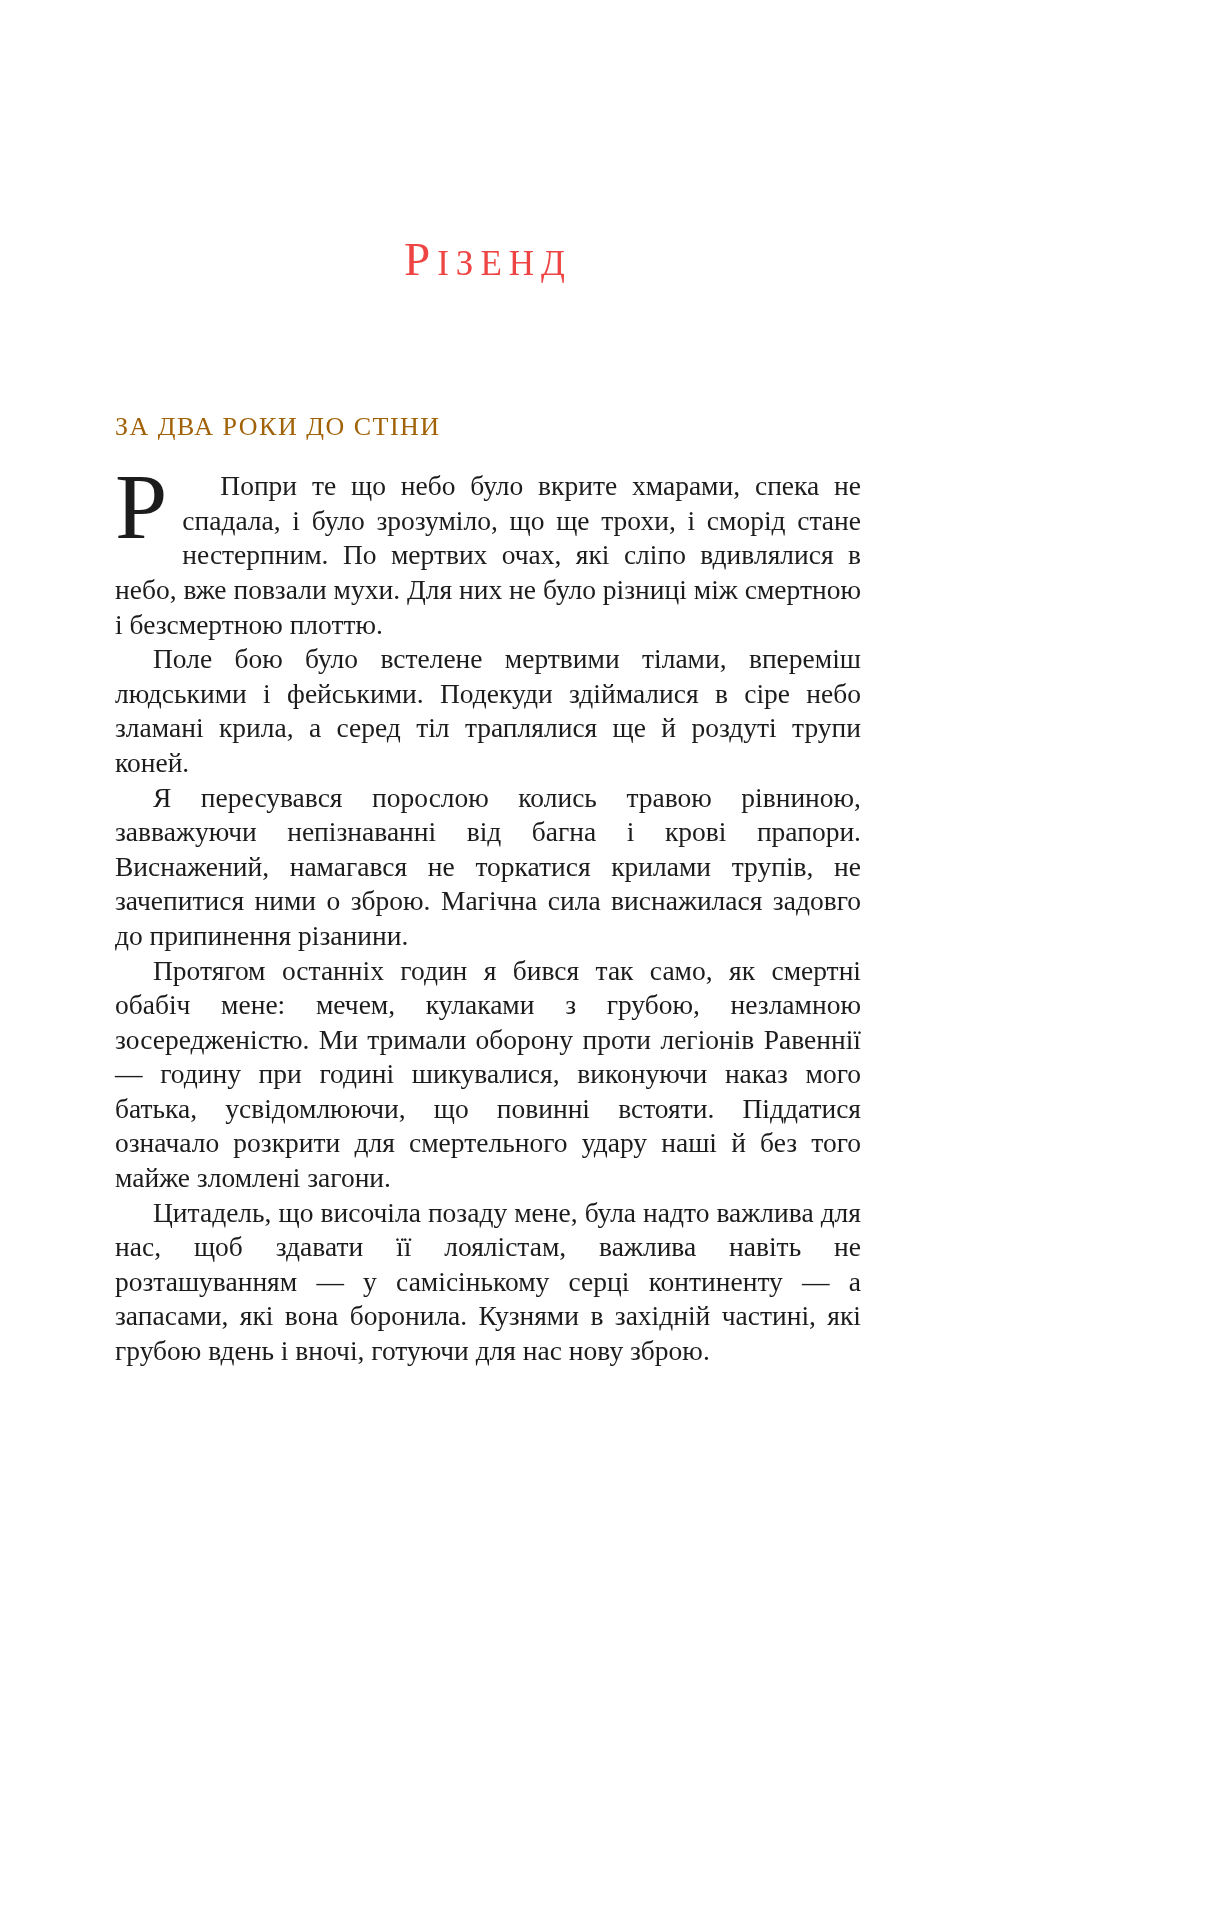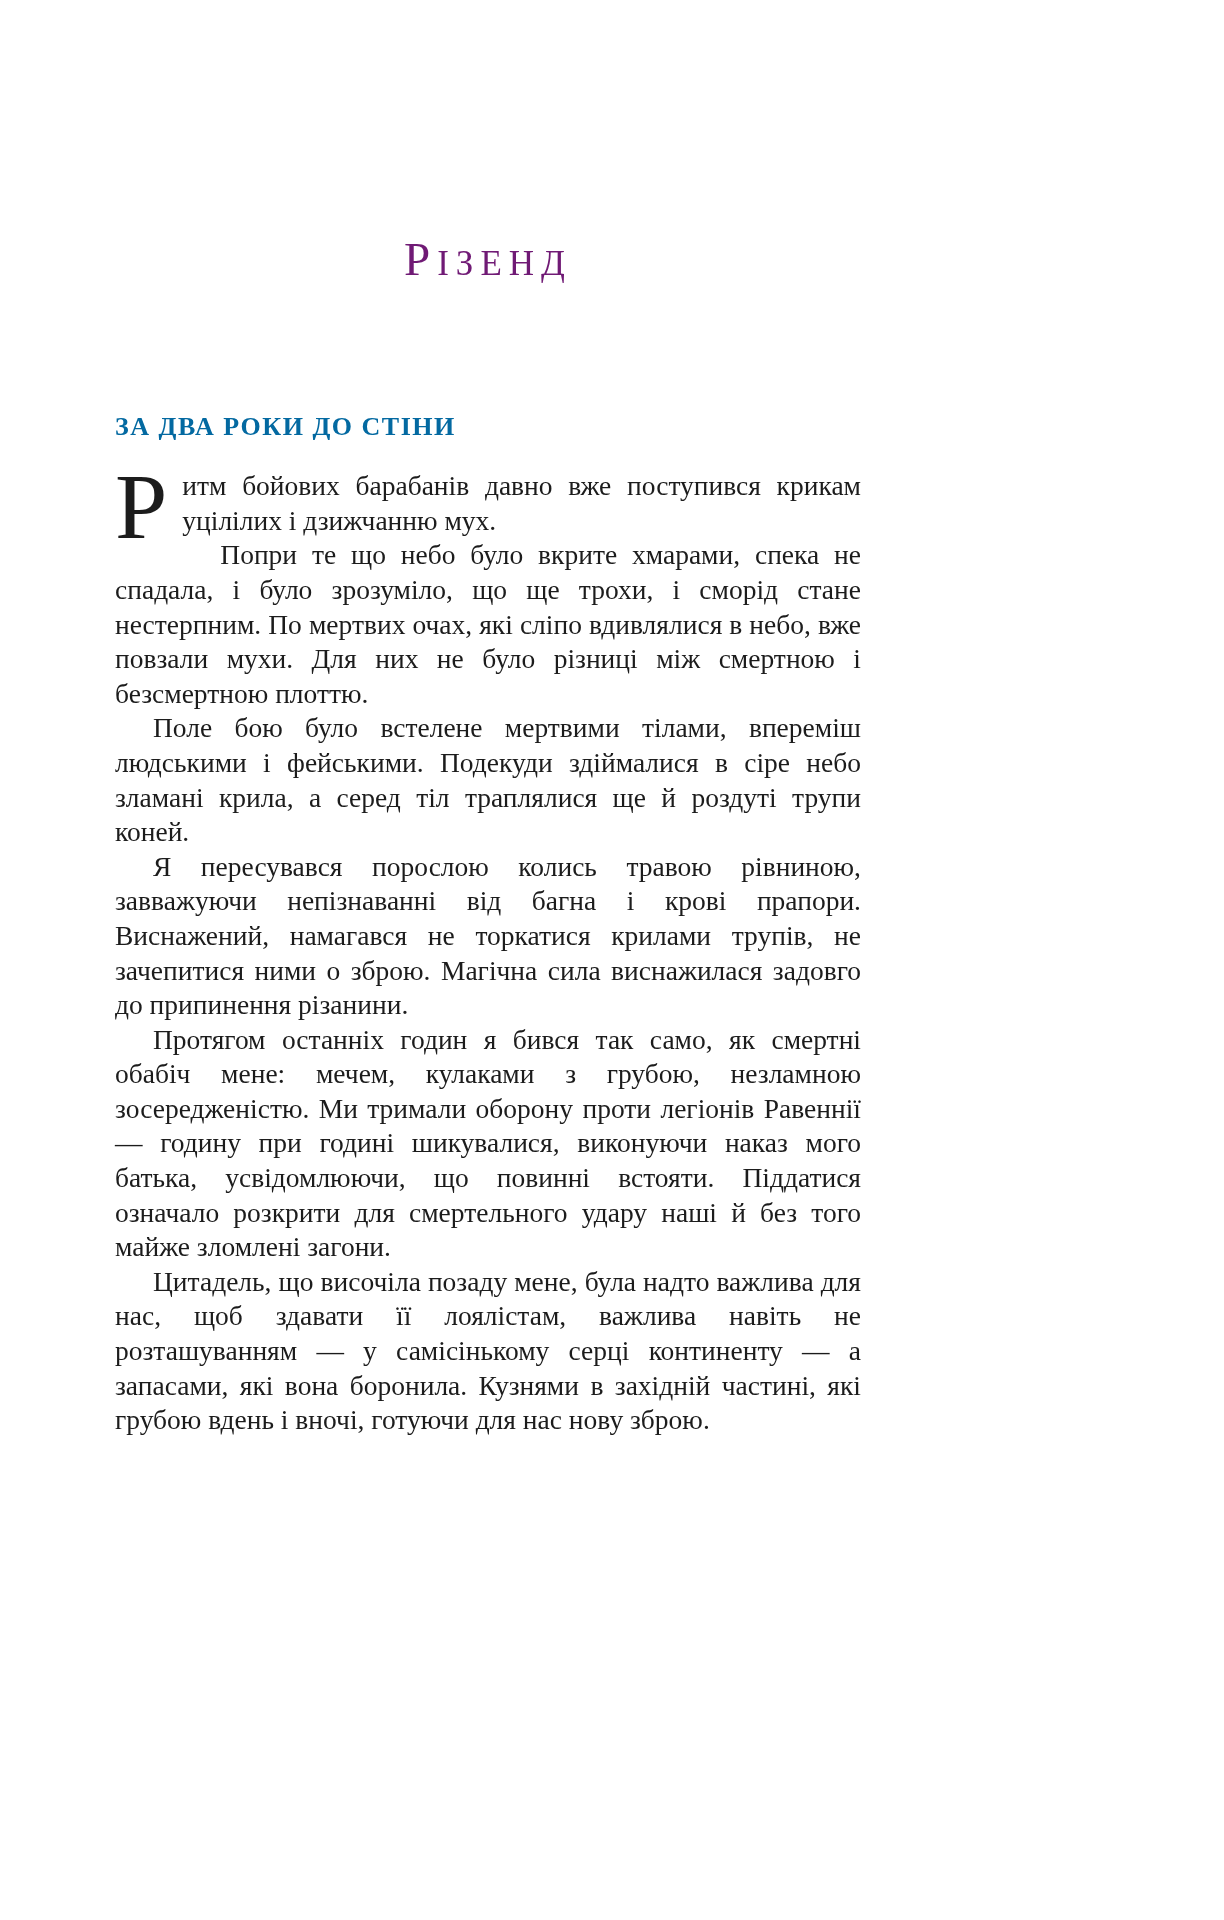--- a/index.html
+++ b/index.html
@@ -23,34 +23,34 @@
     width: 746px;
   }
 
   .chapter-title {
     margin: 236px 0 0 0;
     padding: 0;
     text-align: center;
     font-weight: 400;
     letter-spacing: 7px;
     line-height: 1;
-    color: #701a75;
+    color: #ef4444;
     white-space: nowrap;
   }
   .title-initial { font-size: 47px; }
   .title-rest   { font-size: 35px; }
 
   .section-heading {
     margin: 128px 0 0 0;
     padding: 0;
     font-size: 26px;
-    font-weight: 700;
+    font-weight: 400;
     letter-spacing: 1.5px;
     line-height: 1.2;
-    color: #0369a1;
+    color: #a16207;
   }
 
   .para {
     margin: 0;
     padding: 0;
     font-size: 27.5px;
     line-height: 34.6px;
     text-align: justify;
     color: #1c1c1c;
   }
@@ -69,21 +69,21 @@
 </head>
 <body>
 
 <div class="page">
   <div class="text-block">
 
     <h1 class="chapter-title"><span class="title-initial">Р</span><span class="title-rest">ІЗЕНД</span></h1>
 
     <h2 class="section-heading">ЗА ДВА РОКИ ДО СТІНИ</h2>
 
-    <p class="para first-para"><span class="dropcap">Р</span><span class="para-text">итм бойових барабанів давно вже поступився крикам уцілілих і дзижчанню мух.</span></p>
+    <p class="para first-para"><span class="dropcap">Р</span></p>
 
     <p class="para indent">Попри те що небо було вкрите хмарами, спека не спадала, і було зрозуміло, що ще трохи, і сморід стане нестерпним. По мертвих очах, які сліпо вдивлялися в небо, вже повзали мухи. Для них не було різниці між смертною і безсмертною плоттю.</p>
 
     <p class="para indent">Поле бою було встелене мертвими тілами, впереміш людськими і фейськими. Подекуди здіймалися в сіре небо зламані крила, а серед тіл траплялися ще й роздуті трупи коней.</p>
 
     <p class="para indent">Я пересувався порослою колись травою рівниною, завважуючи непізнаванні від багна і крові прапори. Виснажений, намагався не торкатися крилами трупів, не зачепитися ними о зброю. Магічна сила виснажилася задовго до припинення різанини.</p>
 
     <p class="para indent">Протягом останніх годин я бився так само, як смертні обабіч мене: мечем, кулаками з грубою, незламною зосередженістю. Ми тримали оборону проти легіонів Равеннії — годину при годині шикувалися, виконуючи наказ мого батька, усвідомлюючи, що повинні встояти. Піддатися означало розкрити для смертельного удару наші й без того майже зломлені загони.</p>
 
     <p class="para indent">Цитадель, що височіла позаду мене, була надто важлива для нас, щоб здавати її лоялістам, важлива навіть не розташуванням — у самісінькому серці континенту — а запасами, які вона боронила. Кузнями в західній частині, які грубою вдень і вночі, готуючи для нас нову зброю.</p>

